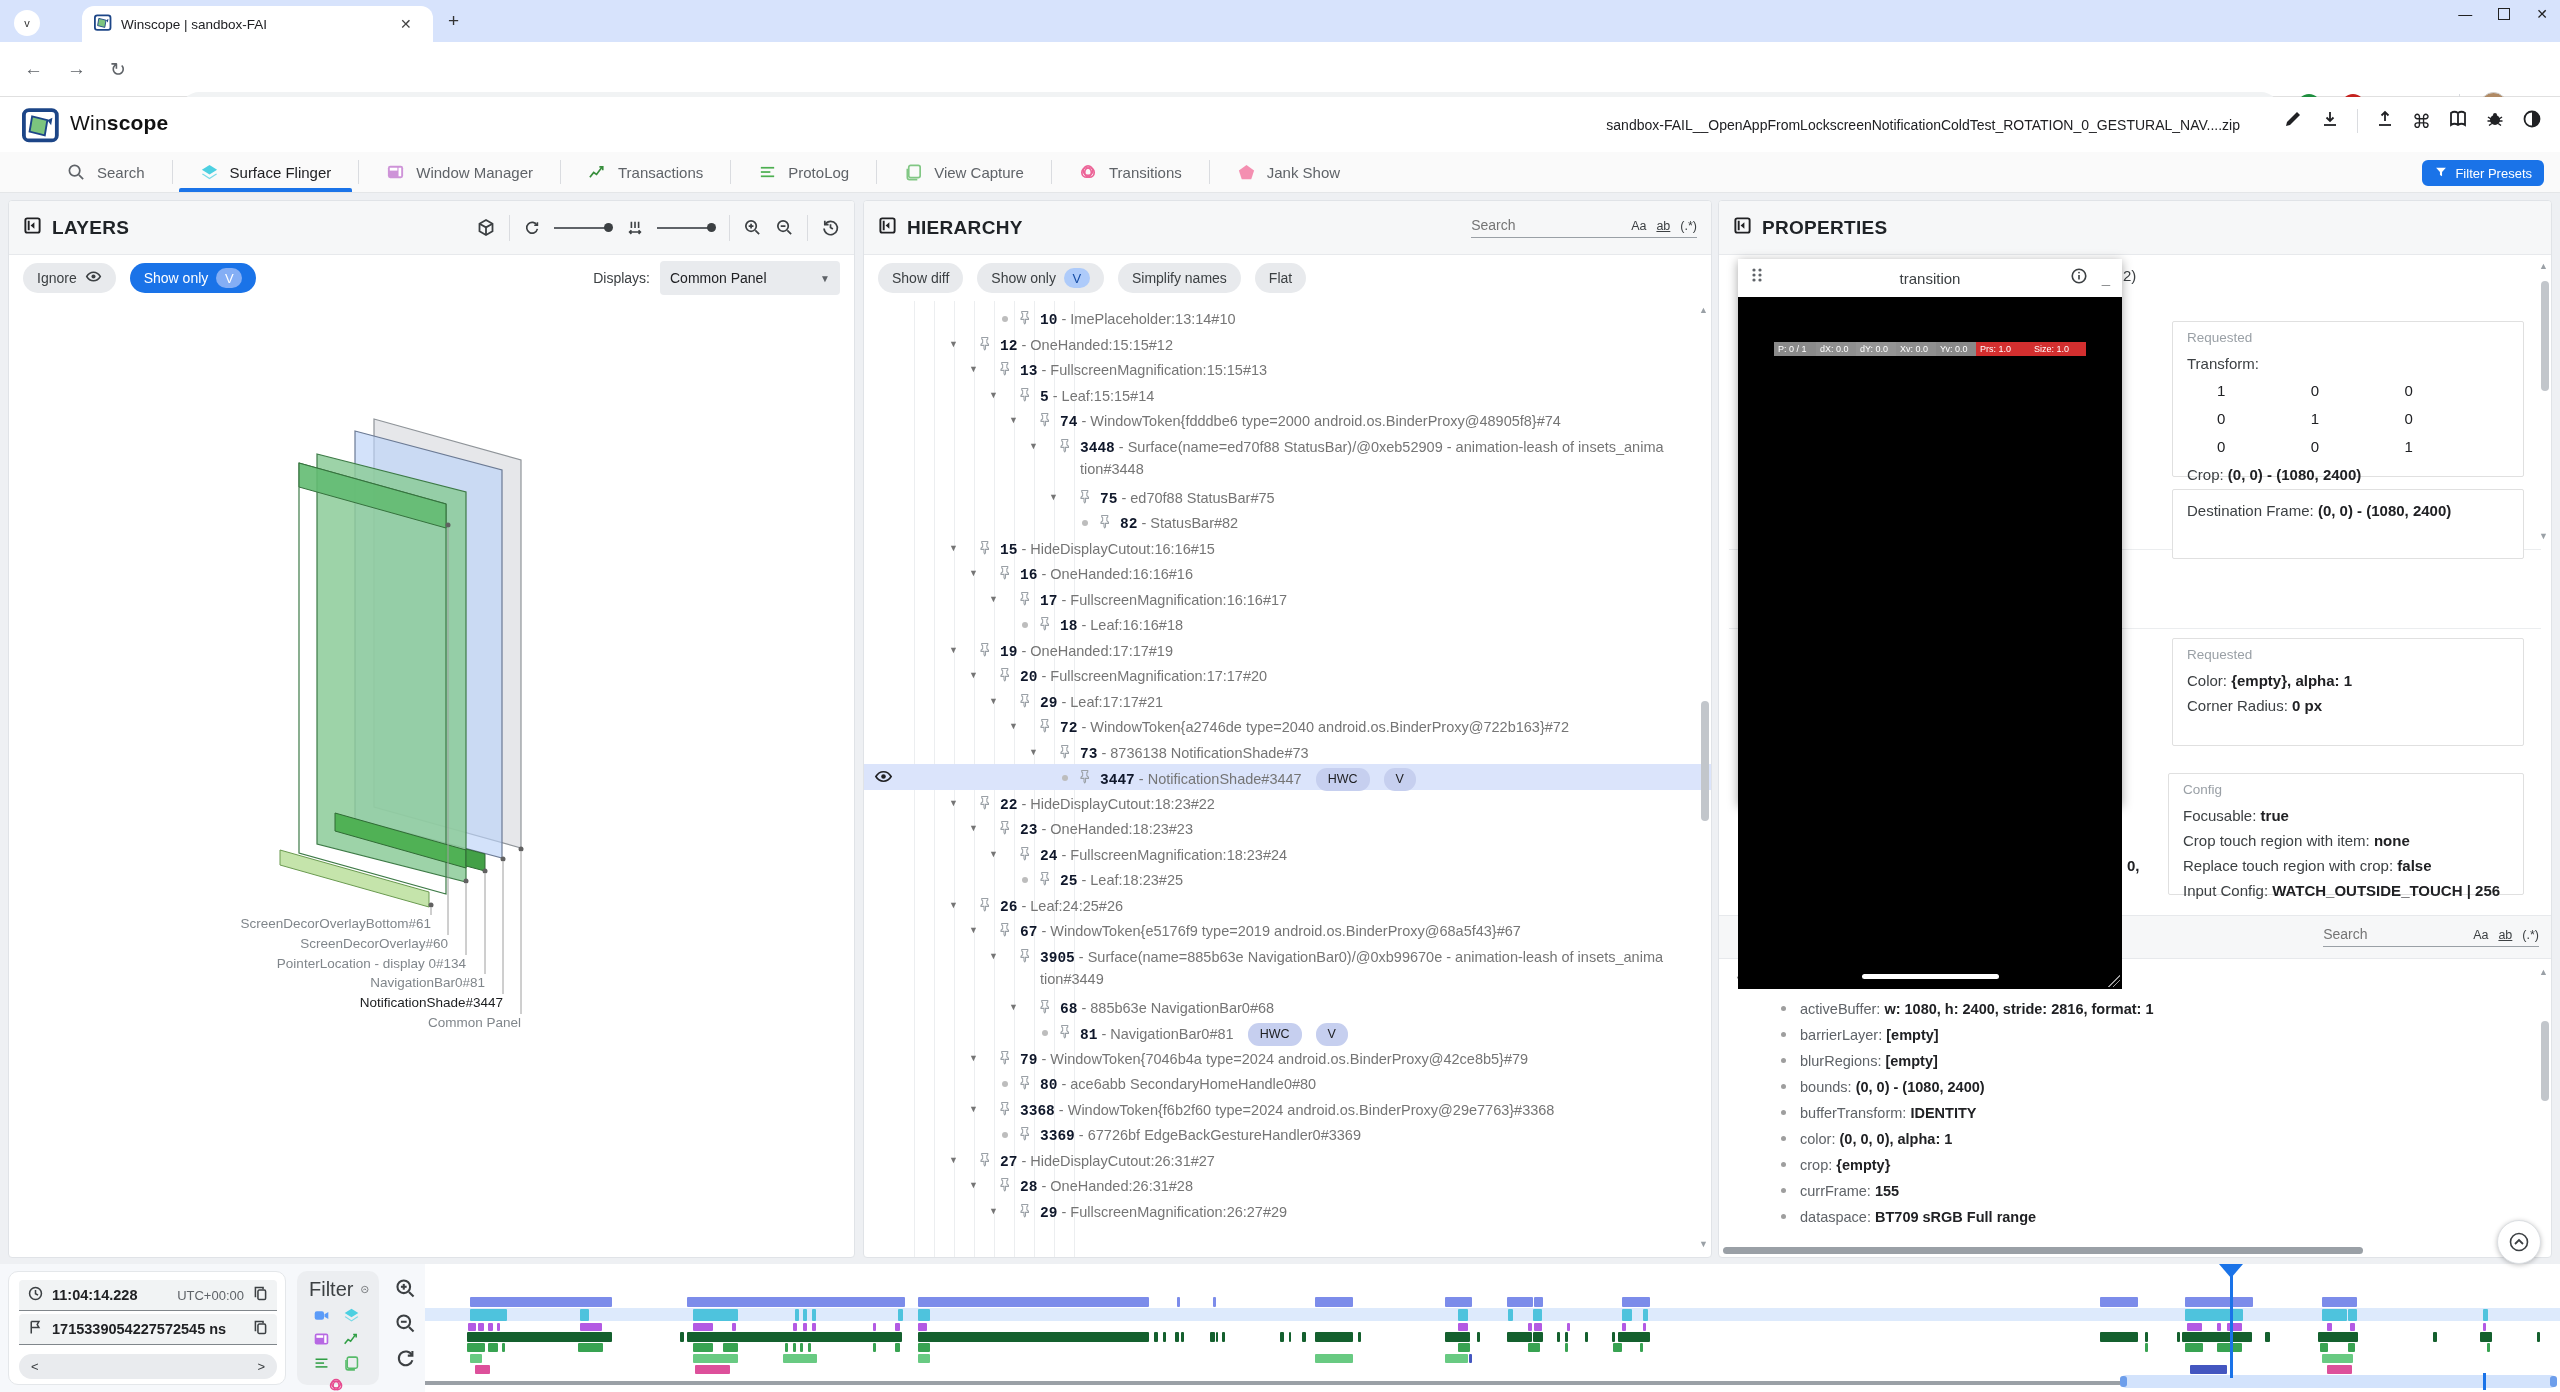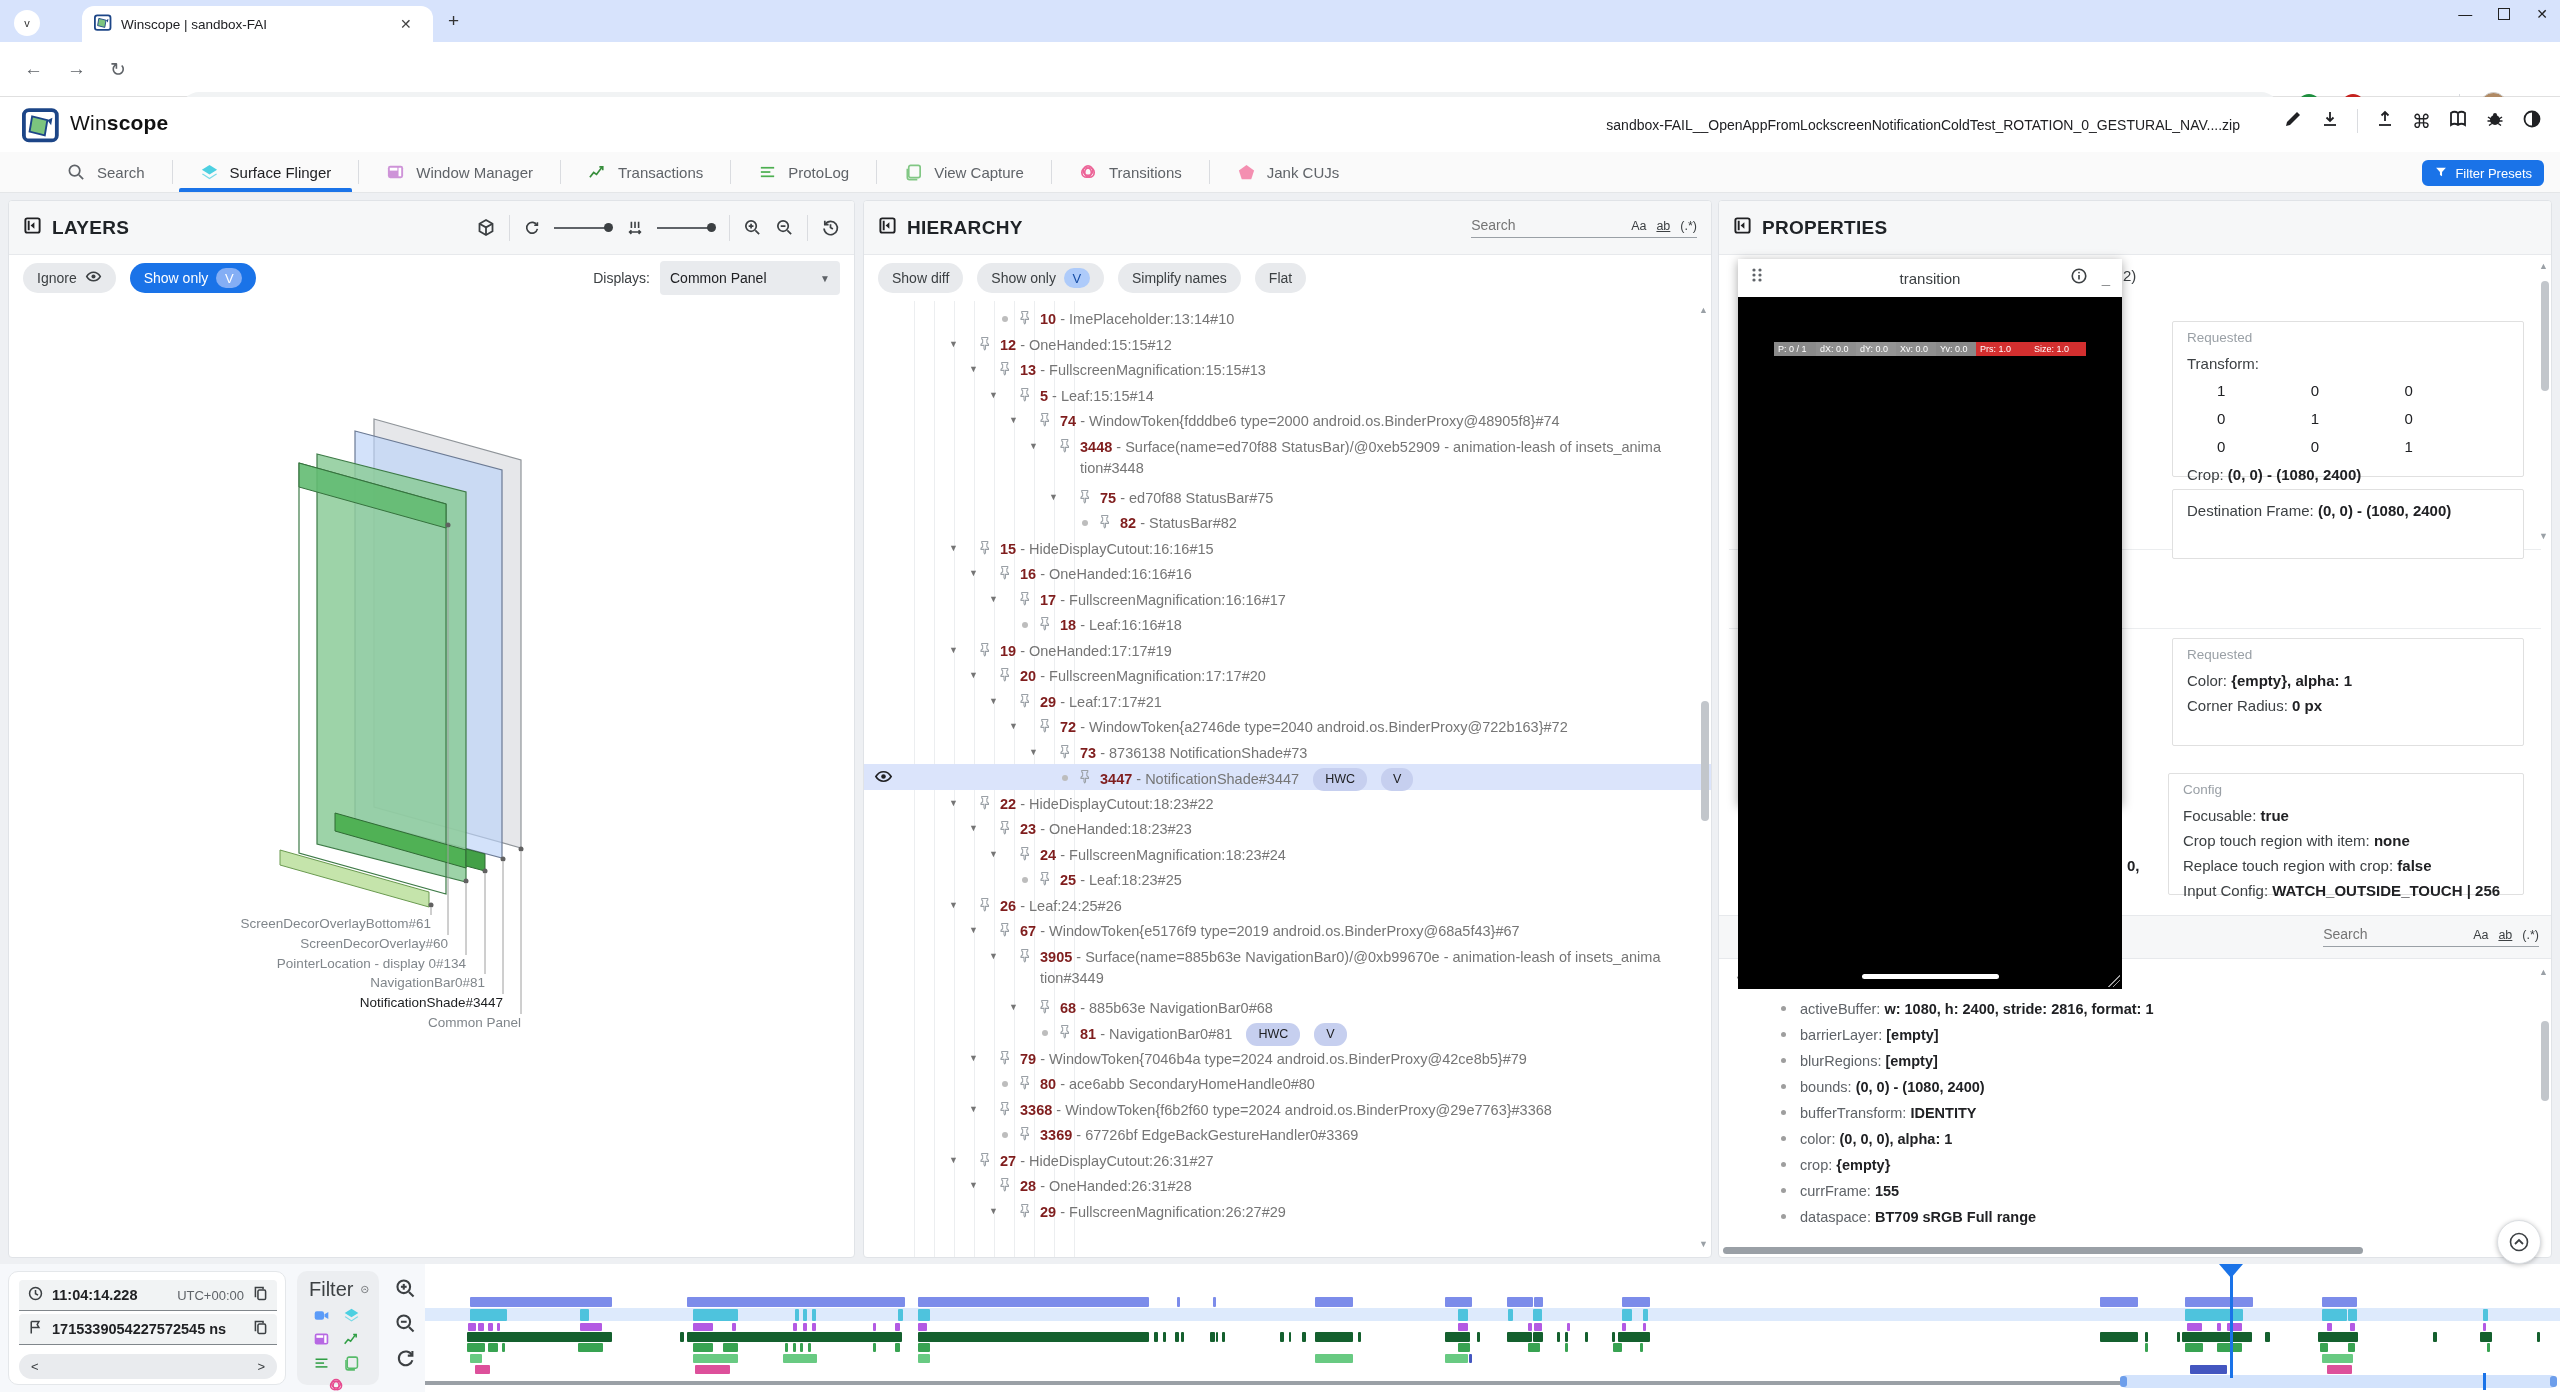--- a/index.html
+++ b/index.html
@@ -73,21 +73,21 @@
     font-size:14px; color:#202124; padding:0 10px; justify-content:space-between; }
   
   #tree { position:absolute; left:0; top:100px; width:849px; height:958px; overflow:hidden; }
   .guide { position:absolute; top:0; bottom:0; width:1px; background:#eceef0; }
   .trow { position:absolute; left:0; width:100%; font-size:14.5px; color:#757575; }
   .trow.sel { background:#dbe4fb; }
   .trow .marker-arrow { position:absolute; top:8px; font-size:9px; color:#757575; }
   .trow .marker-dot { position:absolute; top:11px; width:6px; height:6px; border-radius:50%; background:#bdbdbd; }
   .trow .pin { position:absolute; top:5px; }
   .trow .ttext { position:absolute; top:4px; line-height:21px; }
-  .trow .ttext b { color:#7f1d1d; font-weight:700; }
+  .trow .ttext b { color:#0f172a; font-weight:700;font-family:Liberation Mono, monospace; }
   .trow.wrap .ttext { word-break:break-all; }
   .hchip { display:inline-block; background:#c6cfef; color:#202124; border-radius:11px; padding:1px 12px; font-size:12.5px; margin-left:14px; vertical-align:1px; }
   .eye { position:absolute; left:10px; top:3px; }
   .sbar-v { position:absolute; width:8px; border-radius:4px; background:#c2c6cb; }
   .sarrow { position:absolute; font-size:9px; color:#9aa0a6; }
   
   .pbox { position:absolute; border:1px solid #e0e0e0; border-radius:2px; background:#fff; padding:8px 14px; }
   .pbox .sect { font-size:13.5px; color:#9aa0a6; margin-bottom:6px; }
   .pline { font-size:15px; color:#3c4043; line-height:25px; }
   .pline b { color:#202124; }
@@ -284,21 +284,21 @@
         </span>
         <span>Transitions</span>
       </div>
       <div class="nav-sep"></div>
       <div class="nav-tab">
         <span style="display: flex;">
           <svg width="19" height="19" viewBox="0 0 20 20">
             <path d="M10 2l8 6-3 9H5L2 8z" fill="#f48fb1"></path>
           </svg>
         </span>
-        <span>Jank CUJs</span>
+        <span>Jank Show</span>
       </div>
     </div>
   <div id="filter-presets">
     <span id="funnel-ic"><svg width="14" height="14" viewBox="0 0 20 20">
           <path d="M3 4h14l-5.5 6v6l-3-1.8V10z" fill="#fff"></path>
         </svg></span>
     <span>Filter Presets</span>
   </div>
 </div>
 

